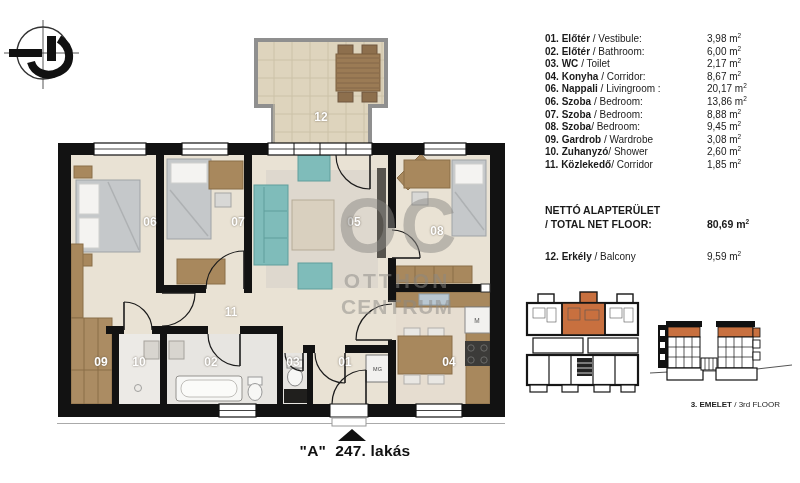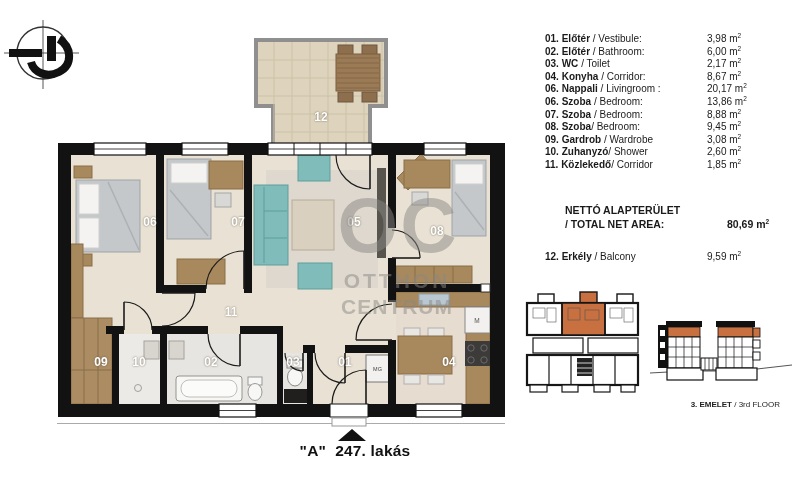--- a/index.html
+++ b/index.html
@@ -5,21 +5,21 @@
   html,body{margin:0;padding:0;background:#fff;}
   #stage{position:relative;width:800px;height:483px;background:#ffffff;overflow:hidden;
          font-family:"Liberation Sans",sans-serif;}
   #planSvg{position:absolute;left:0;top:0;}
   
   .legend{position:absolute;left:545px;top:33px;width:225px;font-size:10px;color:#1a1a1a;}
   .lrow{position:relative;height:12.6px;line-height:12.6px;white-space:pre;}
   .b{font-weight:bold;margin-top:40px;}
   .val{position:absolute;left:162px;top:0;white-space:pre;}
   sup{font-size:6.5px;vertical-align:super;line-height:0;}
-  .total{position:absolute;left:545px;top:204px;width:225px;font-size:10.5px;font-weight:bold;color:#1a1a1a;margin-left:20px;}
+  .total{position:absolute;left:545px;top:204px;width:225px;font-size:10.5px;font-weight:bold;color:#1a1a1a;}
   .total .lrow{height:13.5px;line-height:13.5px;}
   .balcrow{position:absolute;left:545px;top:251px;width:225px;font-size:10px;color:#1a1a1a;}
   
   .apt-title{position:absolute;left:250px;top:442px;width:210px;text-align:center;
              font-size:15.5px;font-weight:bold;color:#111;white-space:pre;letter-spacing:.2px;}
   
   .kp-caption{position:absolute;left:640px;top:400px;width:140px;text-align:right;
               font-size:8px;color:#222;white-space:pre;}
   .kp-caption .b{font-weight:bold;}
   
@@ -378,21 +378,21 @@
   <div class="lrow"><span class="b">06.</span><span class="b"> Szoba</span><span> / Bedroom:</span><span class="val"><span>13,86</span><span> m</span><sup>2</sup></span></div>
   <div class="lrow"><span class="b">07.</span><span class="b"> Szoba</span><span> / Bedroom:</span><span class="val"><span>8,88</span><span> m</span><sup>2</sup></span></div>
   <div class="lrow"><span class="b">08.</span><span class="b"> Szoba</span><span>/ Bedroom:</span><span class="val"><span>9,45</span><span> m</span><sup>2</sup></span></div>
   <div class="lrow"><span class="b">09.</span><span class="b"> Gardrob</span><span> / Wardrobe</span><span class="val"><span>3,08</span><span> m</span><sup>2</sup></span></div>
   <div class="lrow"><span class="b">10.</span><span class="b"> Zuhanyzó</span><span>/ Shower</span><span class="val"><span>2,60</span><span> m</span><sup>2</sup></span></div>
   <div class="lrow"><span class="b">11.</span><span class="b"> Közlekedő</span><span>/ Corridor</span><span class="val"><span>1,85</span><span> m</span><sup>2</sup></span></div>
 </div>
 
 <div class="total">
   <div class="lrow"><span>NETTÓ ALAPTERÜLET</span></div>
-  <div class="lrow"><span>/ TOTAL NET AREA:</span><span class="val"><span>80,69</span><span> m</span><sup>2</sup></span></div>
+  <div class="lrow"><span>/ TOTAL NET FLOOR:</span><span class="val"><span>80,69</span><span> m</span><sup>2</sup></span></div>
 </div>
 
 <div class="balcrow">
   <div class="lrow"><span class="b">12.</span><span class="b"> Erkély</span><span> / Balcony</span><span class="val"><span>9,59</span><span> m</span><sup>2</sup></span></div>
 </div>
 
 <div class="kp-caption"><span class="b">3. EMELET</span><span> / 3rd FLOOR</span></div>
 
 <div class="apt-title"><span>"A"</span><span>  </span><span>247. lakás</span></div>
 

